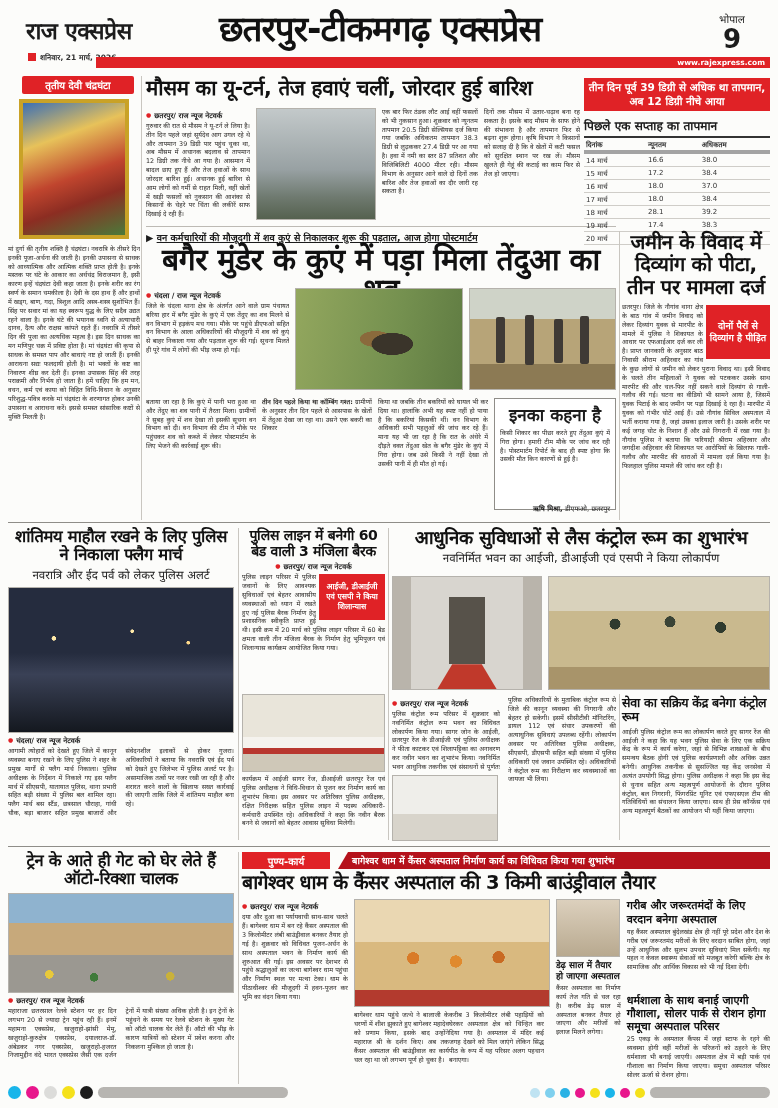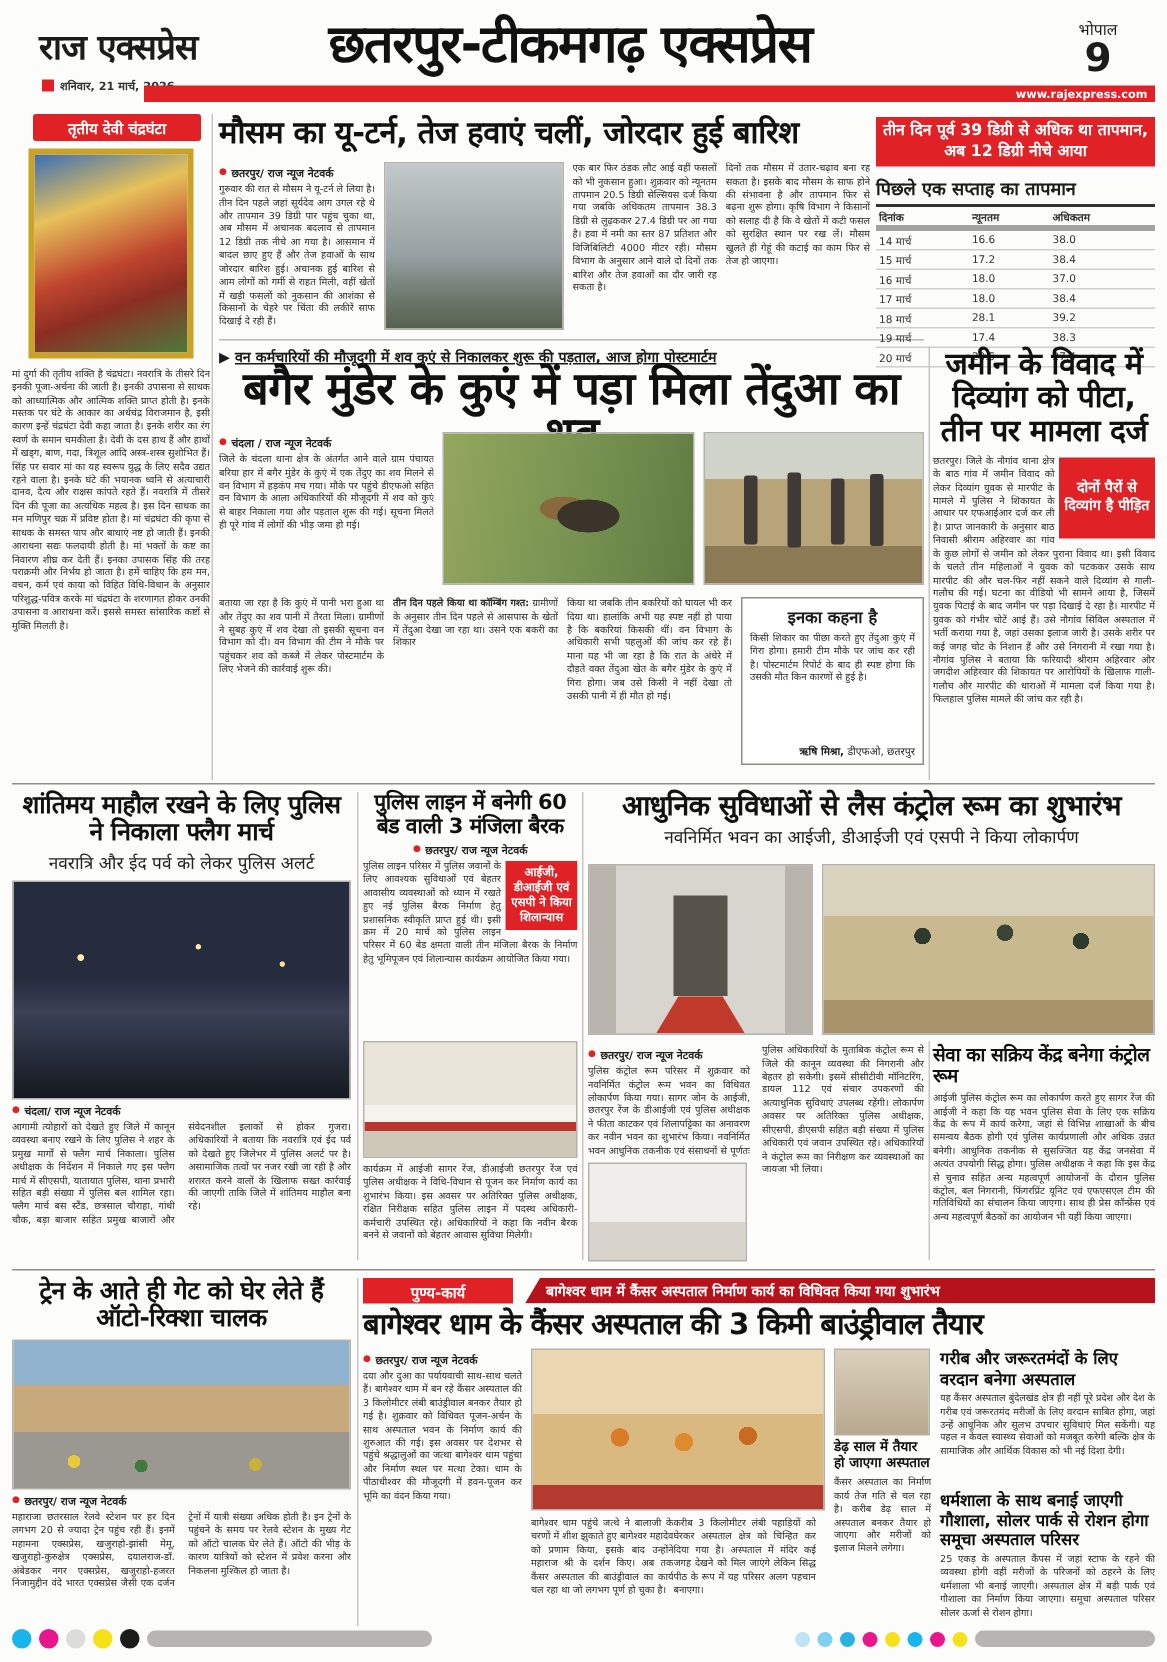--- a/index.html
+++ b/index.html
@@ -43,39 +43,39 @@
   #l-row1{left:146px;top:288px;width:470px;height:104px;display:flex;gap:6px;}
   #l-row2{left:146px;top:398px;width:470px;height:120px;display:flex;gap:6px;}
   #l-photo1{width:170px;height:102px;
      background:radial-gradient(ellipse 34px 18px at 58% 55%,#3a342a 0 60%,rgba(0,0,0,0) 62%),
      radial-gradient(ellipse 26px 13px at 48% 50%,#8a6a3c 0 60%,rgba(0,0,0,0) 62%),
      linear-gradient(100deg,#93a75e,#74904f 60%,#5f7b42);}
   #l-photo2{width:150px;height:102px;
      background:linear-gradient(#cfd3c8 0 30%,#b7a478 30% 75%,#8c7a54 75%);}
   .fig{position:absolute;background:#3f3a35;border-radius:2px;}
   .quote{border:1px solid #8f8d88;padding:4px 5px;box-sizing:border-box;background:#fff;}
-  .quote .qt{font-size:11px;font-weight:bold;text-align:center;margin-bottom:3px;}
+  .quote .qt{font-size:17px;font-weight:bold;text-align:center;margin-bottom:3px;}
   .quote .qa{font-size:7px;text-align:right;margin-top:3px;}
   .quote .qa b{font-weight:bold;}
   
   #d-art{left:622px;top:231px;width:148px;}
   #d-art .h{font-size:20px;line-height:1.12;text-align:center;margin-bottom:5px;}
   #d-inset{float:right;width:64px;height:54px;margin:2px 0 2px 3px;font-size:9.5px;line-height:1.25;display:flex;align-items:center;justify-content:center;padding:2px;box-sizing:border-box;}
   
   #f-art{left:8px;top:528px;width:226px;}
   #f-art .h{font-size:16.5px;line-height:1.1;text-align:center;}
   #f-art .sh{font-size:11.5px;text-align:center;margin-top:3px;color:#222;}
   #f-photo{width:226px;height:146px;margin-top:5px;
      background:radial-gradient(circle 5px at 20% 35%,#ffe9a8 0 40%,rgba(0,0,0,0) 50%),
      radial-gradient(circle 4px at 55% 30%,#ffe9a8 0 40%,rgba(0,0,0,0) 50%),
      radial-gradient(circle 4px at 80% 38%,#ffd98a 0 40%,rgba(0,0,0,0) 50%),
      linear-gradient(#252c3e 0 45%,#3a4156 60%,#14181f);}
   #b-art{left:242px;top:528px;width:143px;}
   #b-art .h{font-size:14px;line-height:1.12;text-align:center;}
-  #b-inset{float:right;width:48px;height:46px;margin:1px 0 2px 3px;font-size:7.8px;line-height:1.3;display:flex;align-items:center;justify-content:center;padding:2px;box-sizing:border-box;}
+  #b-inset{float:right;width:66px;height:46px;margin:1px 0 2px 3px;font-size:7.8px;line-height:1.3;display:flex;align-items:center;justify-content:center;padding:2px;box-sizing:border-box;}
   #b-photo{width:143px;height:78px;margin:3px 0;
      background:linear-gradient(#e9e5da 0 55%,#f5f3ee 55% 70%,#b8372f 70% 78%,#cfc8b8 78%);}
   #c-art{left:392px;top:528px;width:378px;}
   #c-art .h{font-size:18.5px;line-height:1.05;text-align:center;}
   #c-art .sh{font-size:11.5px;text-align:center;margin-top:3px;}
   #c-photos{position:absolute;left:392px;top:576px;width:378px;height:114px;display:flex;gap:6px;}
   #c-photo1{width:150px;height:114px;
      background:linear-gradient(90deg,#b9b4ab 0 12%,#d8d5cf 12% 88%,#b9b4ab 88%),#d8d5cf;}
   #c-photo1 .door{position:absolute;left:38%;top:18%;width:24%;height:60%;background:#57524a;}
   #c-photo1 .carpet{position:absolute;left:30%;top:78%;width:40%;height:22%;background:#c0392b;clip-path:polygon(25% 0,75% 0,100% 100%,0 100%);}
@@ -92,21 +92,21 @@
   
   #a-art{left:8px;top:852px;width:226px;}
   #a-art .h{font-size:16.5px;line-height:1.1;text-align:center;}
   #a-photo{width:226px;height:100px;margin-top:5px;
      background:radial-gradient(circle 7px at 18% 82%,#e8c93a 0 60%,rgba(0,0,0,0) 62%),
      radial-gradient(circle 7px at 38% 85%,#3f7a3a 0 60%,rgba(0,0,0,0) 62%),
      radial-gradient(circle 7px at 72% 84%,#c9b13a 0 60%,rgba(0,0,0,0) 62%),
      linear-gradient(#8fb3cf 0 30%,#c7a97b 30% 62%,#9b9891 62%);}
   #g-art{left:242px;top:852px;width:528px;}
   #g-kicker{display:flex;height:17px;align-items:stretch;}
-  #g-kicker .k1{width:100px;font-size:10px;display:flex;align-items:center;justify-content:center;}
+  #g-kicker .k1{width:88px;font-size:10px;display:flex;align-items:center;justify-content:center;}
   #g-kicker .k2{flex:1;margin-left:8px;background:#b5121b;color:#fff;font-size:9.5px;font-weight:bold;display:flex;align-items:center;padding-left:14px;clip-path:polygon(10px 0,100% 0,100% 100%,0 100%);}
   #g-head{font-size:19.5px;line-height:1.05;white-space:nowrap;margin-top:4px;letter-spacing:-0.6px;}
   #g-row{display:flex;gap:6px;margin-top:6px;height:200px;}
   #g-photo{width:196px;height:108px;
      background:radial-gradient(circle 10px at 30% 55%,#d97b28 0 60%,rgba(0,0,0,0) 62%),
      radial-gradient(circle 10px at 52% 58%,#e08a2e 0 60%,rgba(0,0,0,0) 62%),
      radial-gradient(circle 10px at 74% 54%,#c96a22 0 60%,rgba(0,0,0,0) 62%),
      linear-gradient(#ead7b2 0 40%,#d9b97f 40% 85%,#b33a2e 85%);}
   #g-minirow{display:flex;gap:0;margin-top:4px;}
   #g-sidephoto{width:64px;height:58px;background:linear-gradient(#dcd0bd,#b8a98f);border:1px solid #b5b2ac;box-sizing:border-box;}

